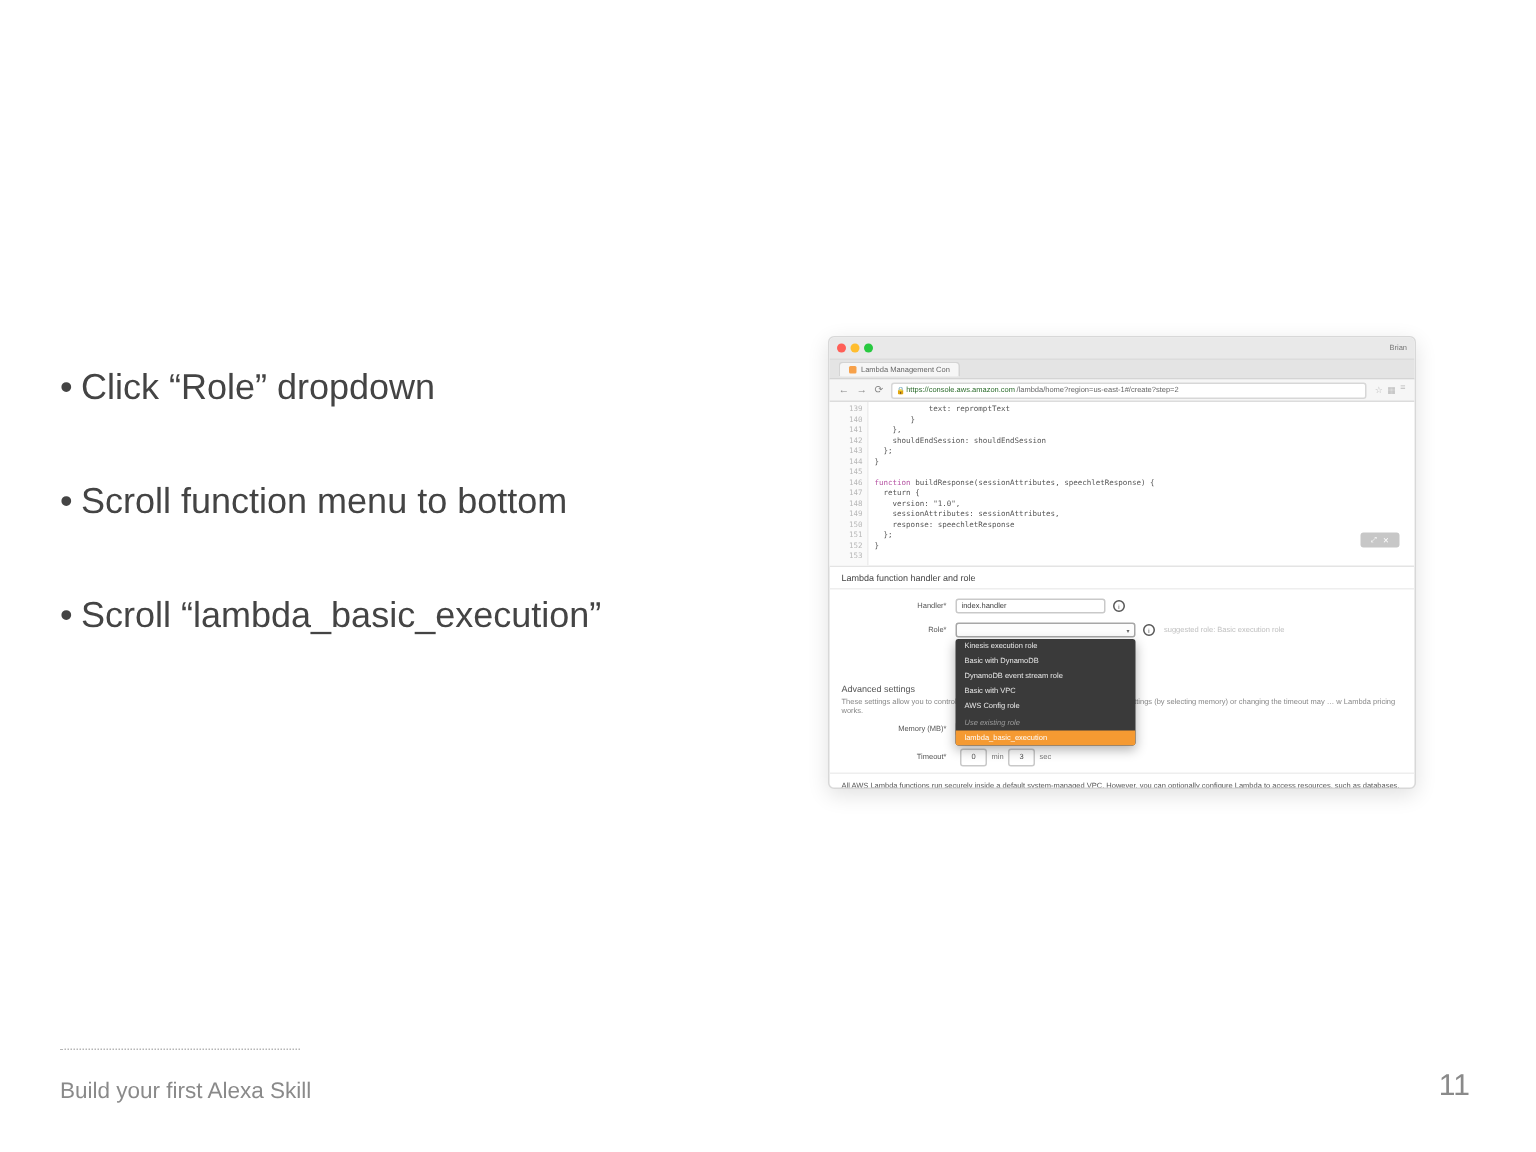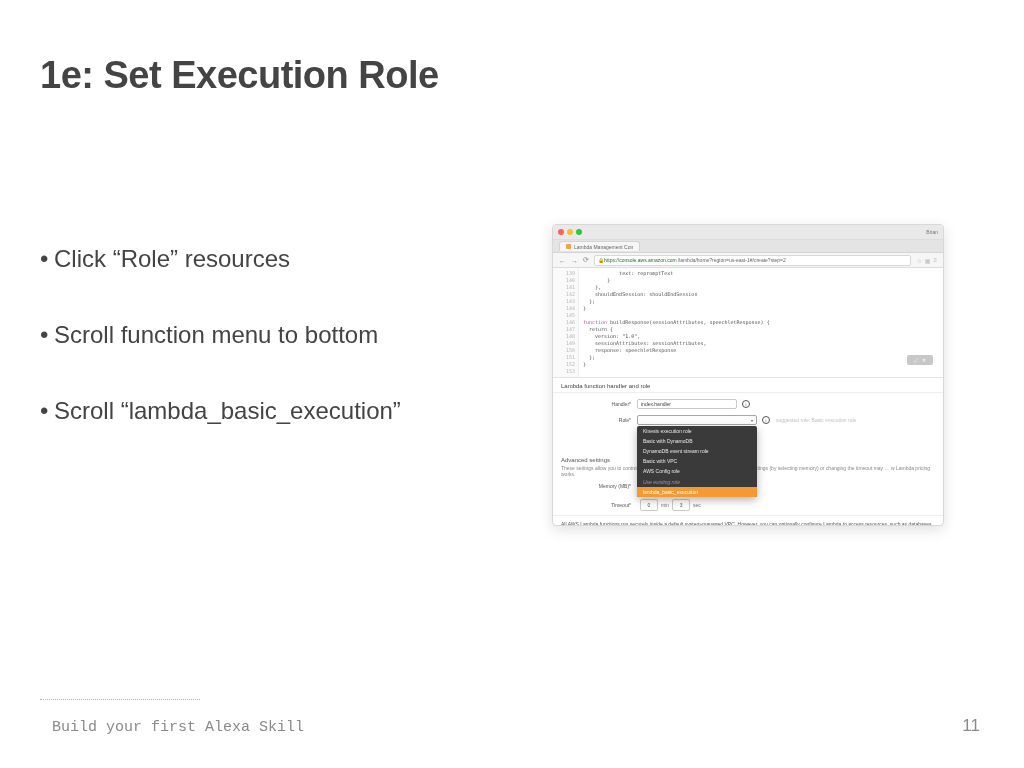--- a/index.html
+++ b/index.html
@@ -46,32 +46,32 @@
   }
   .footer-rule {
     position: absolute;
     left: 40px;
     bottom: 68px;
     width: 160px;
     border-top: 1px dotted #b6b6b6;
   }
   .footer {
     position: absolute;
-    left: 52px;
+    left: 40px;
     bottom: 32px;
-    font-family: Liberation Mono, monospace;
+    font-family: Liberation Sans, sans-serif;
     font-size: 15px;
     color: #8a8a8a;
     margin-top: 48px;
   }
   .pagenum {
     position: absolute;
     right: 44px;
     bottom: 32px;
-    font-size: 17px;
+    font-size: 20px;
     color: #8a8a8a;
   }
 
   
   .shot {
     position: absolute;
     top: 224px;
     left: 552px;
     width: 390px;
     height: 300px;
@@ -316,24 +316,23 @@
     padding:5px 8px 8px 8px;
     line-height:7px;
     border-top:1px solid #eee;
   }
 </style>
 </head>
 <body>
 
 <div class="slide">
 
-  <div class="title">1e: Set Execution Role</div>
 
   <div class="bullets">
-    <div class="item"><span class="dot">•</span><span>Click “Role” resources</span></div>
+    <div class="item"><span class="dot">•</span><span>Click “Role” dropdown</span></div>
     <div class="item"><span class="dot">•</span><span>Scroll function menu to bottom</span></div>
     <div class="item"><span class="dot">•</span><span>Scroll “lambda_basic_execution”</span></div>
   </div>
 
   <div class="shot">
     <div class="chrome-bar">
       <span class="chrome-dot cd-r"></span>
       <span class="chrome-dot cd-y"></span>
       <span class="chrome-dot cd-g"></span>
       <span class="chrome-user">Brian</span>

